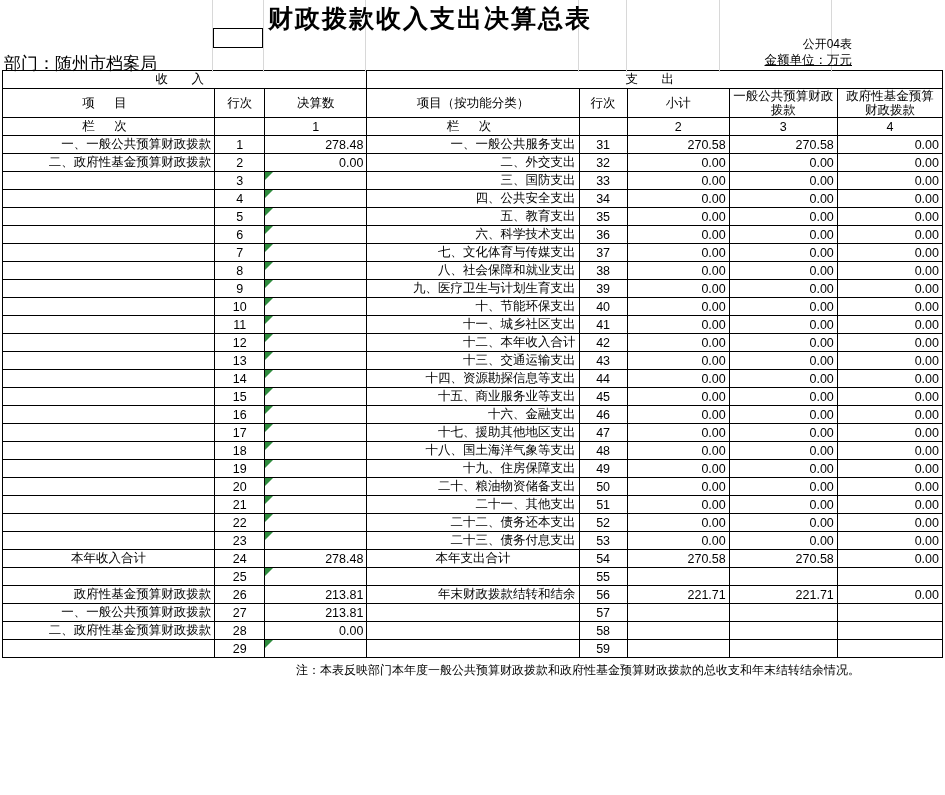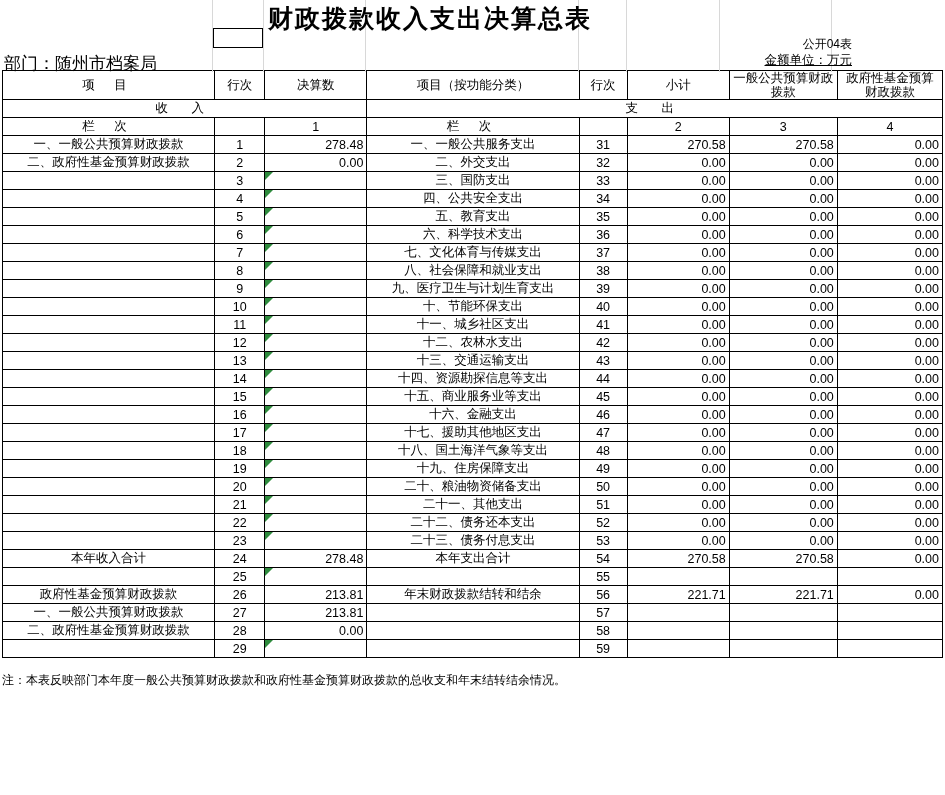--- a/index.html
+++ b/index.html
@@ -99,21 +99,21 @@
     height: 18px;
     font-size: 12.5px;
     font-weight: normal;
     vertical-align: middle;
     background: #fff;
     overflow: hidden;
     white-space: nowrap;
   }
   .ctr { text-align: center; }
   .rgt { text-align: right; }
-  .lft { text-align: center; }
+  .lft { text-align: right; }
   .bold { font-weight: bold; }
   .sec-head {
     text-align: center;
     letter-spacing: 10px;
     height: 17px;
     font-size: 12.5px;
   }
   .hdr-tall { height: 44px; }
   .lane { letter-spacing: 8px; }
   .spaced-proj { letter-spacing: 8px; }
@@ -123,22 +123,23 @@
   .greencorner::before {
     content: "";
     position: absolute;
     left: 0; top: 0;
     width: 0; height: 0;
     border-top: 8px solid #2e8b3d;
     border-right: 8px solid transparent;
   }
   .footnote {
     margin-left: 2px;
-    margin-top: 14px;
+    margin-top: 4px;
     font-size: 12px;
+    text-align: right;
   }
   
   col.c0 { width: 212px; }
   col.c1 { width: 50px; }
   col.c2 { width: 102px; }
   col.c3 { width: 212px; }
   col.c4 { width: 48px; }
   col.c5 { width: 102px; }
   col.c6 { width: 108px; }
   col.c7 { width: 105px; }
@@ -179,32 +180,32 @@
         <col class="c1">
         <col class="c2">
         <col class="c3">
       <col class="c4">
         <col class="c5">
         <col class="c6">
         <col class="c7">
     </colgroup>
     <thead>
       <tr>
+        <td class="sec-head" colspan="3">收            入</td>
+        <td class="sec-head" colspan="5">支          出</td>
+      </tr>
+      <tr>
         <td class="ctr hdr-tall spaced-proj">项      目</td>
         <td class="ctr hdr-tall">行次</td>
         <td class="ctr hdr-tall">决算数</td>
         <td class="ctr hdr-tall">项目（按功能分类）</td>
         <td class="ctr hdr-tall">行次</td>
         <td class="ctr hdr-tall">小计</td>
         <td class="ctr hdr-tall" style="white-space:normal;line-height:14px">一般公共预算财政拨款</td>
         <td class="ctr hdr-tall" style="white-space:normal;line-height:14px">政府性基金预算财政拨款</td>
-      </tr>
-      <tr>
-        <td class="sec-head" colspan="3">收            入</td>
-        <td class="sec-head" colspan="5">支          出</td>
       </tr>
       <tr>
         <td class="ctr lane">栏      次</td>
         <td class="ctr"></td>
         <td class="ctr">1</td>
         <td class="ctr lane">栏      次</td>
         <td class="ctr"></td>
         <td class="ctr">2</td>
         <td class="ctr">3</td>
         <td class="ctr">4</td>
@@ -318,21 +319,21 @@
           <td class="lft">十一、城乡社区支出</td>
           <td class="ctr">41</td>
           <td class="rgt">0.00</td>
           <td class="rgt">0.00</td>
           <td class="rgt">0.00</td>
         </tr>
         <tr>
           <td class="lft"></td>
           <td class="ctr">12</td>
           <td class="rgt greencorner"></td>
-          <td class="lft">十二、农林水支出</td>
+          <td class="lft">十二、本年收入合计</td>
           <td class="ctr">42</td>
           <td class="rgt">0.00</td>
           <td class="rgt">0.00</td>
           <td class="rgt">0.00</td>
         </tr>
         <tr>
           <td class="lft"></td>
           <td class="ctr">13</td>
           <td class="rgt greencorner"></td>
           <td class="lft">十三、交通运输支出</td>

